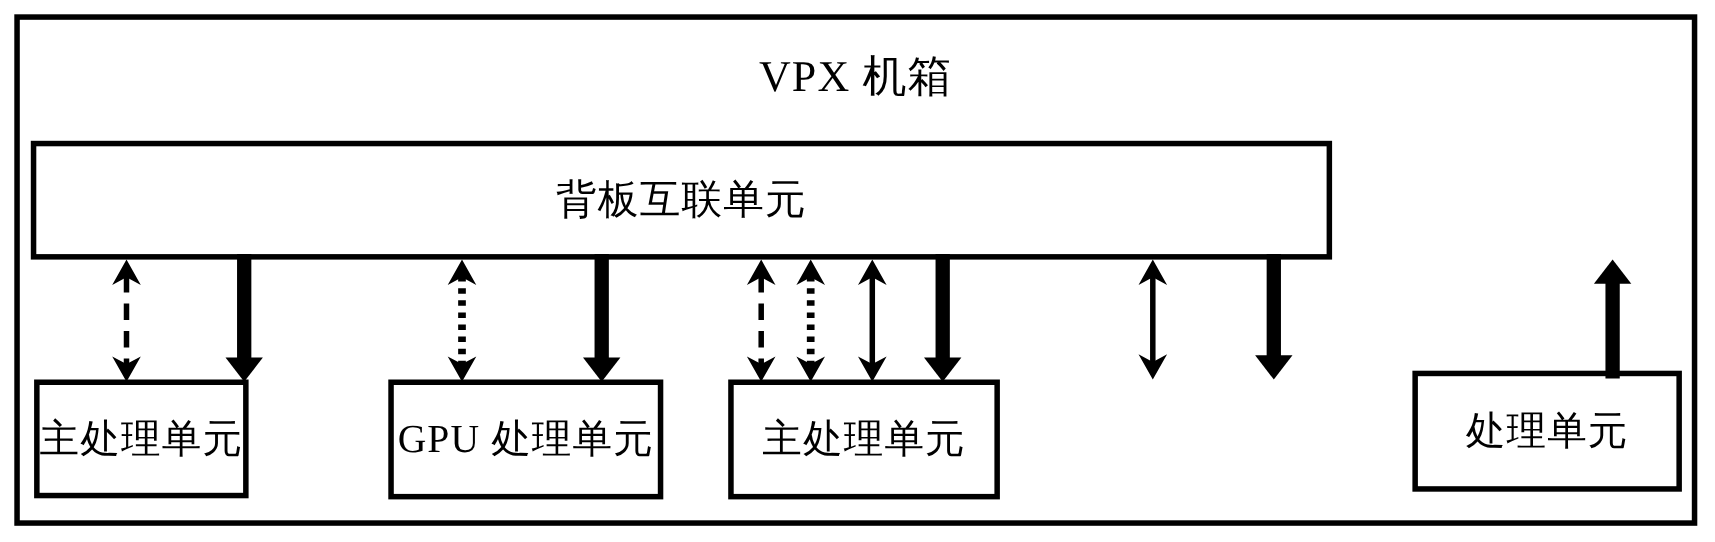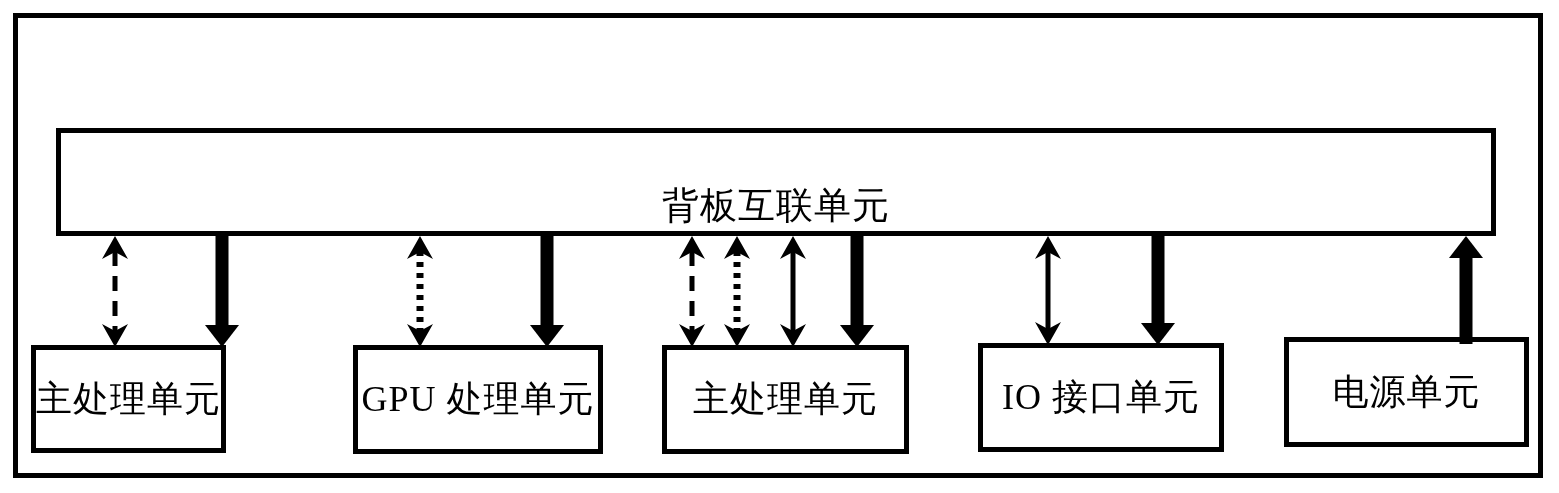--- a/index.html
+++ b/index.html
@@ -32,30 +32,29 @@
     width: 1530px;
     text-align: center;
     font-size: 40px;
     letter-spacing: 1px;
     white-space: pre;
   }
   .backplane-box {
     position: absolute;
     left: 28px;
     top: 128px;
-    width: 1440px;
+    width: 1183px;
     height: 108px;
     border: 5px solid #000000;
     box-sizing: border-box;
     display: flex;
-    align-items: flex-end;
+    align-items: center;
     justify-content: center;
     font-size: 37px;
     letter-spacing: 1px;
-    margin-left: 28px;
   }
   .unit-box {
     position: absolute;
     border: 5px solid #000000;
     box-sizing: border-box;
     display: flex;
     align-items: center;
     justify-content: center;
     font-size: 36px;
     letter-spacing: 1px;
@@ -68,43 +67,41 @@
     pointer-events: none;
   }
 </style>
 </head>
 <body>
 
 <div class="canvas">
 
   <div class="outer-box"></div>
 
+  <div class="chassis-title">VPX 机箱</div>
 
   <div class="backplane-box">
     <span>背板互联单元</span>
   </div>
 
   <div class="unit-box" style="left:31px; top:345px; width:195px; height:108px;">
     <span>主处理单元</span>
   </div>
 
   <div class="unit-box" style="left:353px; top:345px; width:250px; height:109px;align-items:center;">
     <span>GPU 处理单元</span>
   </div>
 
   <div class="unit-box" style="left:662px; top:345px; width:247px; height:109px;">
     <span>主处理单元</span>
   </div>
 
-  <div class="unit-box" style="left:978px; top:343px; width:246px; height:109px;">
-    <span>IO 接口单元</span>
-  </div>
 
   <div class="unit-box" style="left:1284px; top:337px; width:245px; height:110px;">
-    <span>电源单元</span>
+    <span>处理单元</span>
   </div>
 
   <svg class="arrows-layer" width="1559" height="493" viewBox="0 0 1559 493">
       <g>
         <line x1="115" y1="251" x2="115" y2="332" stroke="#000000" stroke-width="5" stroke-dasharray="15 10"></line>
         <polygon points="115,236 128,259 115,252 102,259" fill="#000000"></polygon>
         <polygon points="115,347 128,324 115,331 102,324" fill="#000000"></polygon>
       </g>
       <g>
         <line x1="222" y1="231" x2="222" y2="332" stroke="#000000" stroke-width="13"></line>

